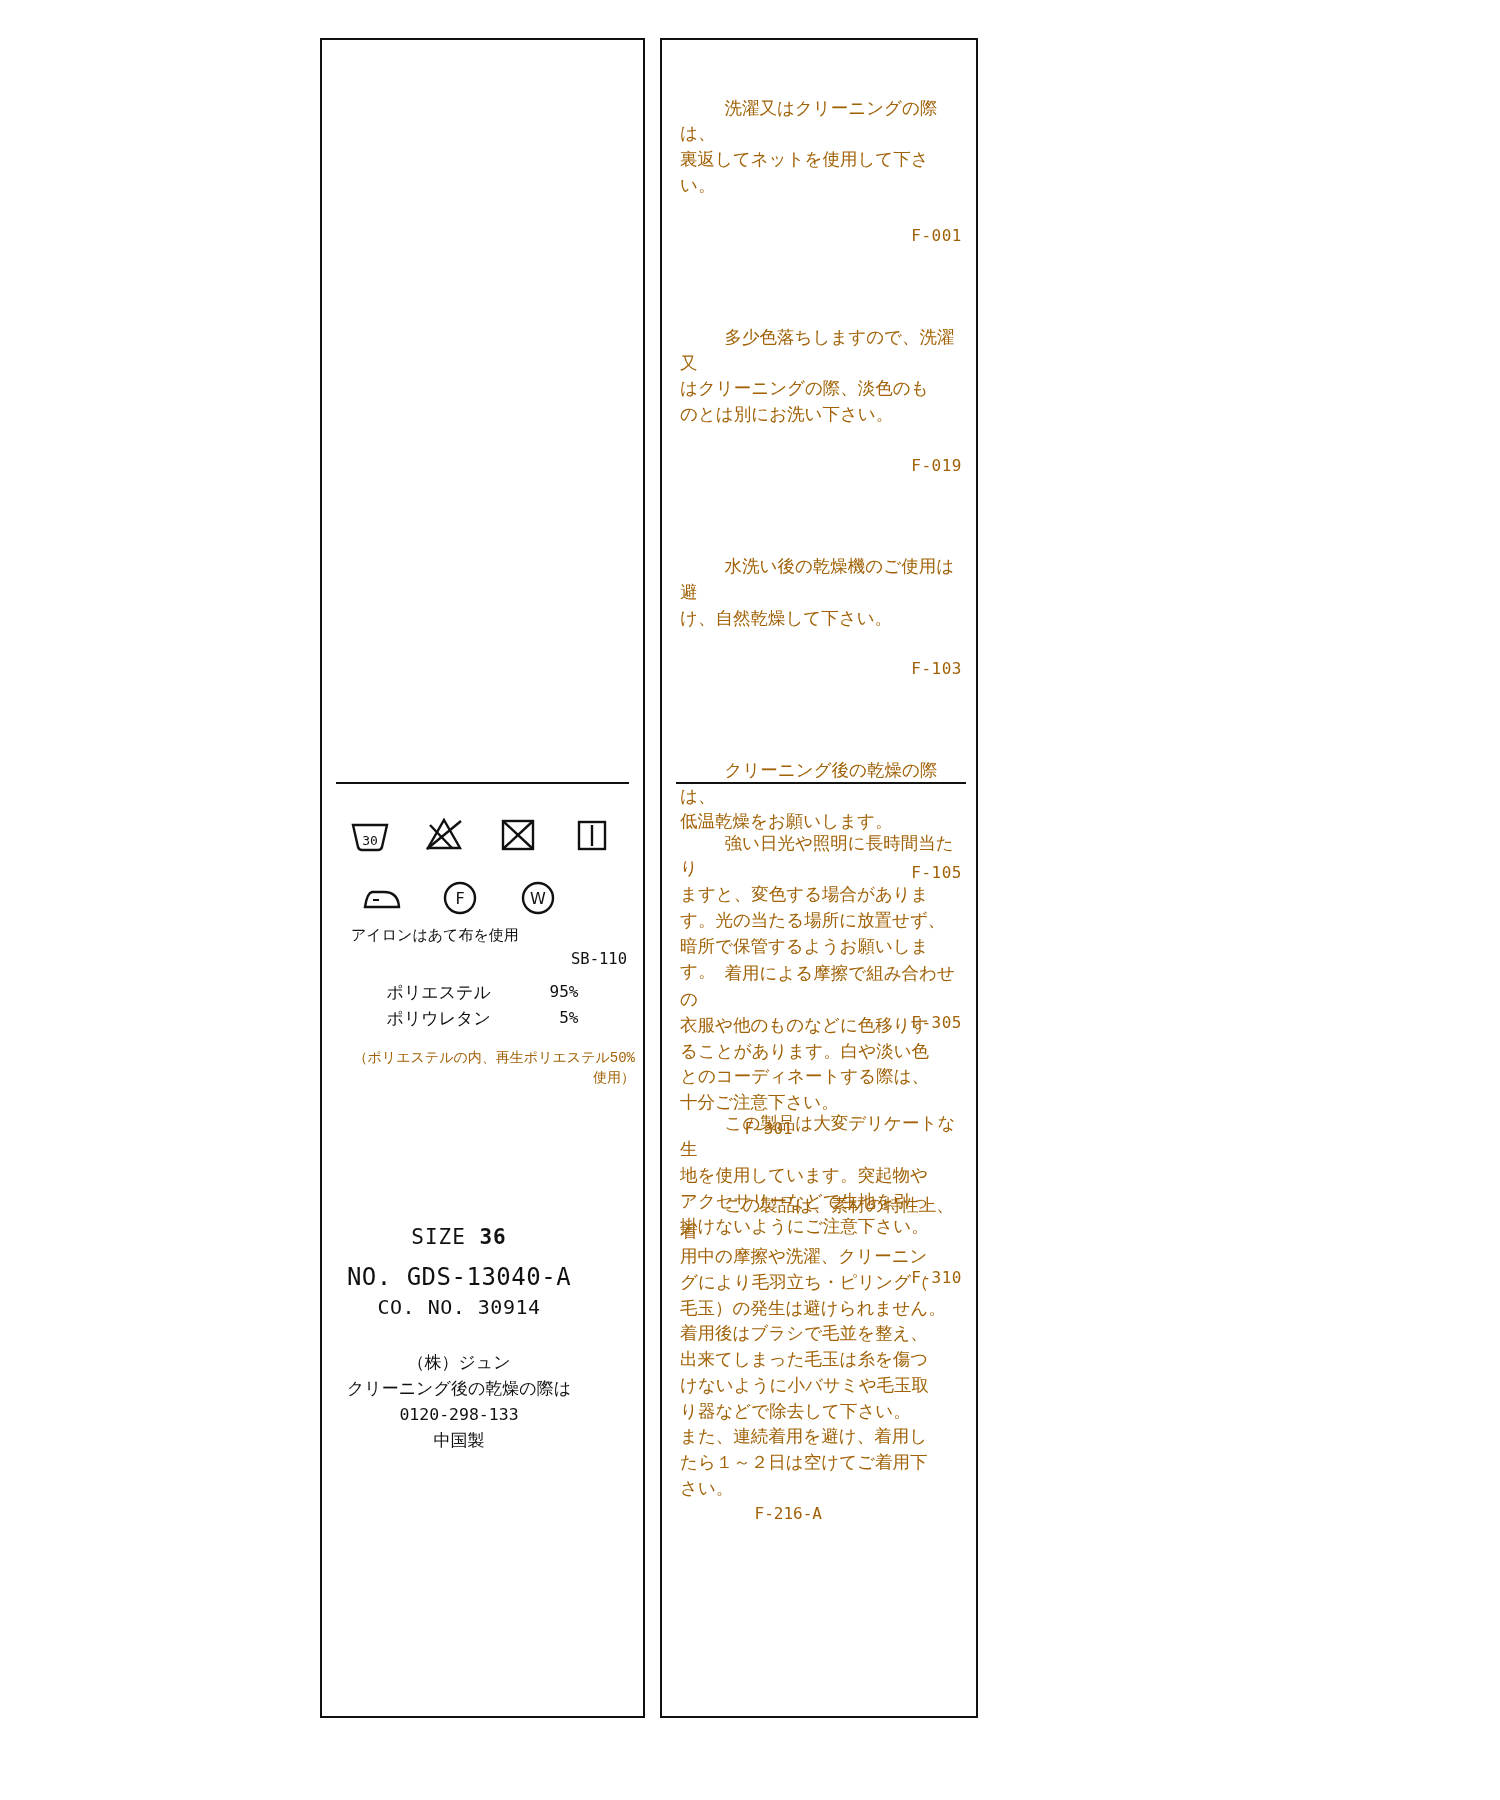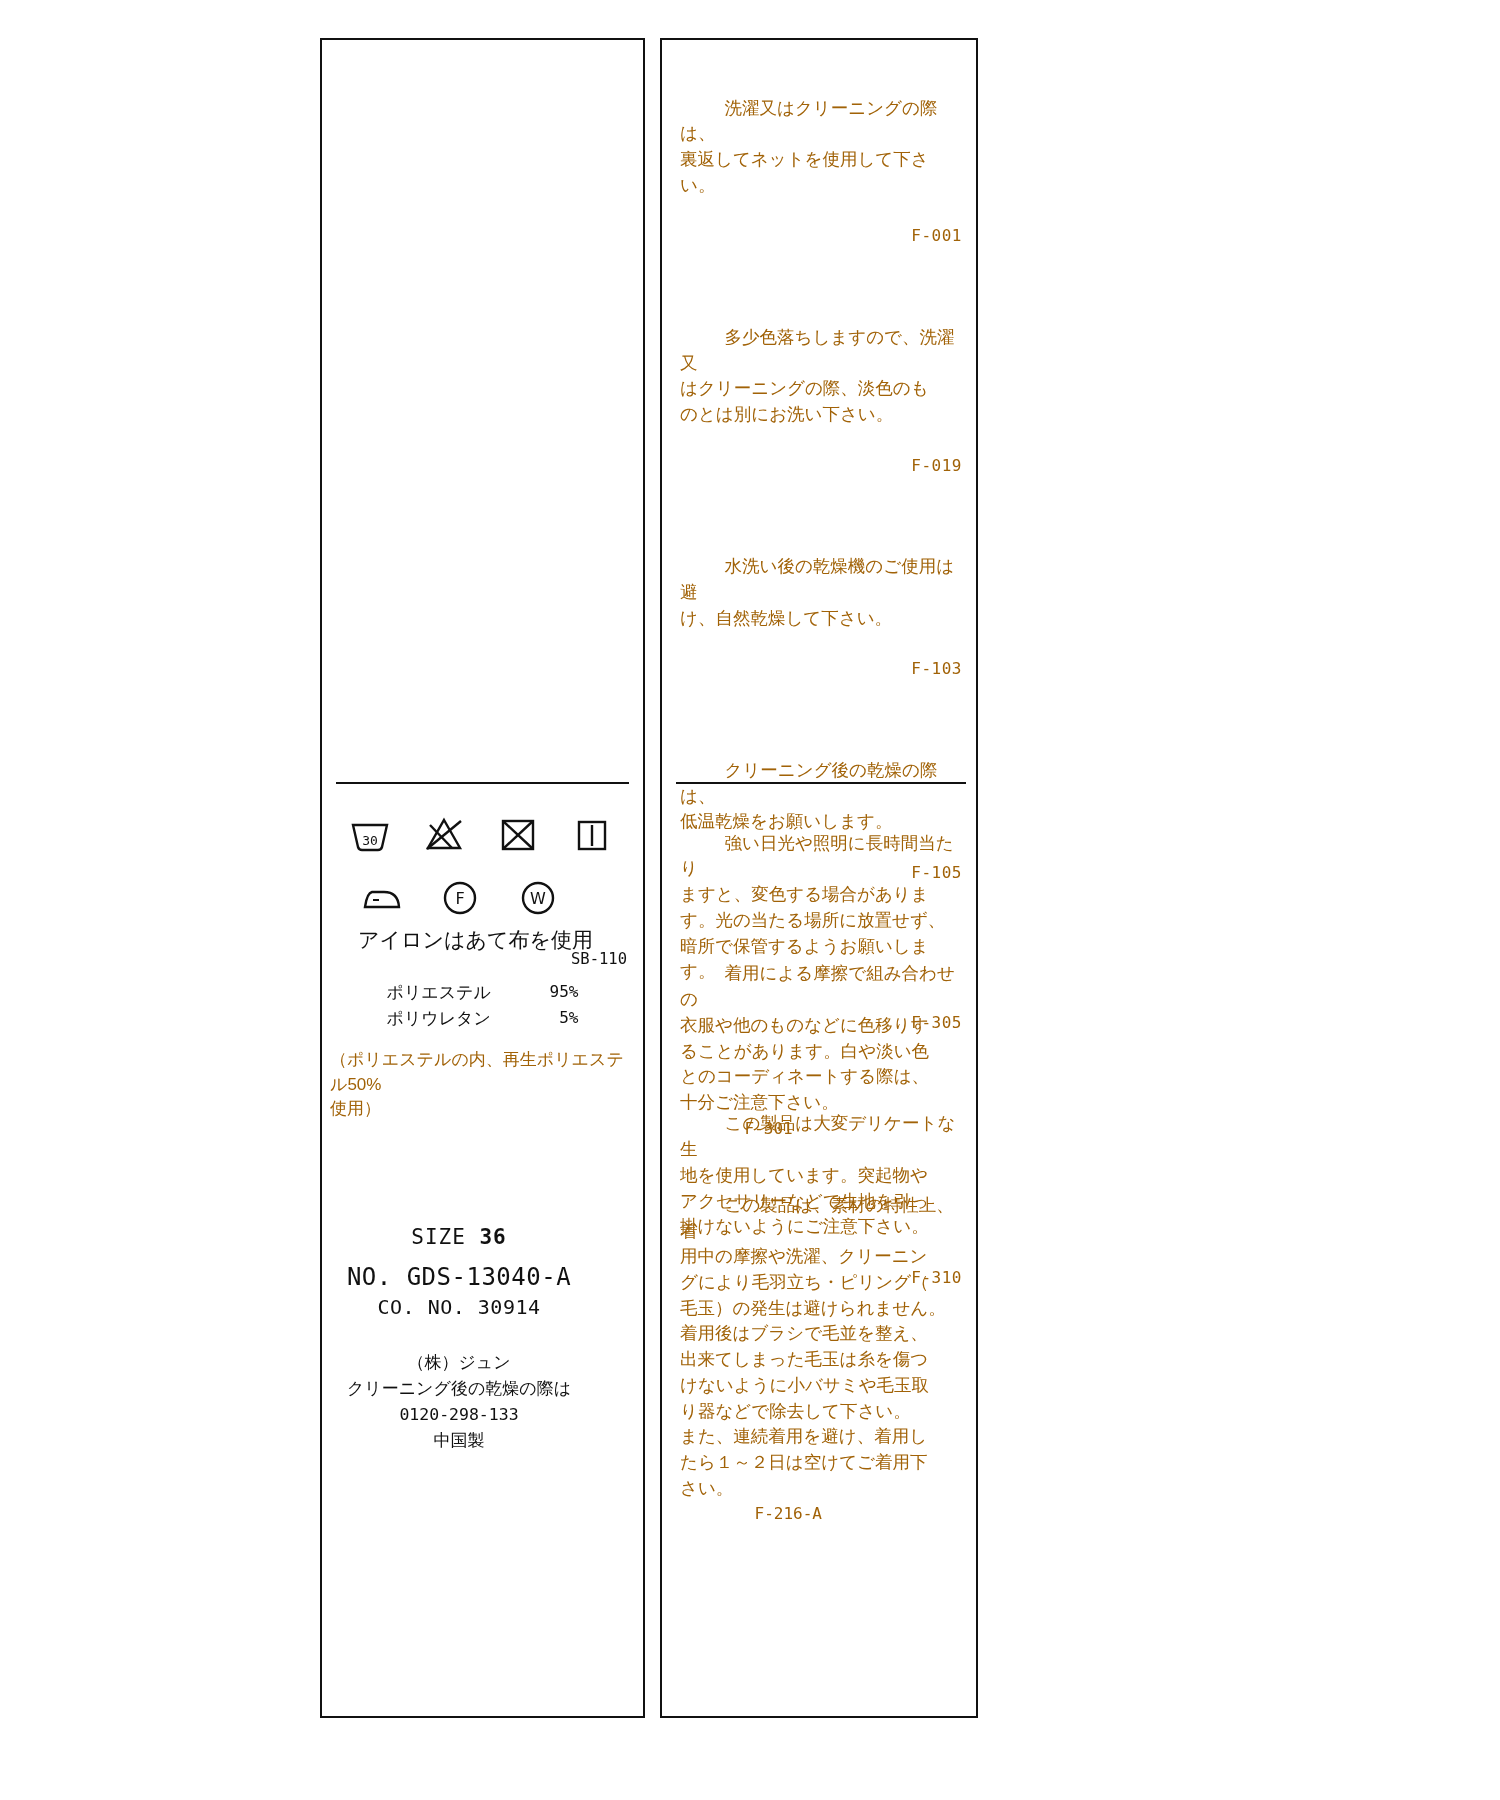--- a/index.html
+++ b/index.html
@@ -123,24 +123,24 @@
   .sym {
     width: 44px;
     height: 44px;
     position: relative;
     flex: 0 0 auto;
   }
   .sym svg { display: block; }
 
   .iron-note {
     position: absolute;
-    left: 36px;
+    left: 29px;
     top: 886px;
     font-family: Liberation Serif, serif;
-    font-size: 21px;
+    font-size: 15px;
     color: #111111;
   }
   .sb-code {
     position: absolute;
     left: 0;
     top: 910px;
     width: 305px;
     text-align: right;
     font-family: "DejaVu Sans Mono", monospace;
     font-size: 15.5px;
@@ -168,24 +168,24 @@
     text-align: right;
     font-family: "DejaVu Sans Mono", monospace;
     font-size: 16px;
   }
 
   .comp-note {
     position: absolute;
     left: 8px;
     top: 1008px;
     width: 305px;
-    font-family: Liberation Sans, sans-serif;
-    font-size: 17px;
+    font-family: Liberation Mono, monospace;
+    font-size: 14px;
     line-height: 1.45;
-    text-align: left;
+    text-align: right;
   }
 
   .id-block {
     position: absolute;
     left: 0;
     top: 1185px;
     width: 274px;
     text-align: center;
     font-family: "DejaVu Sans Mono", monospace;
   }

